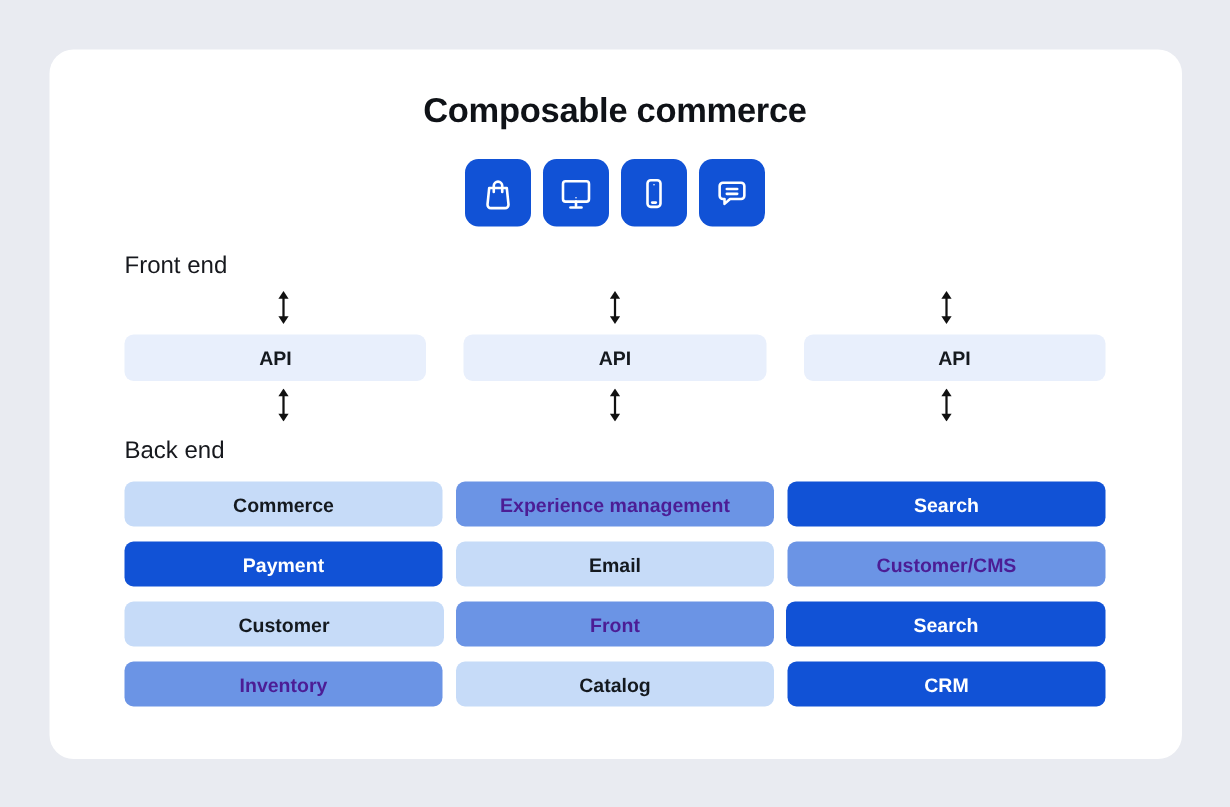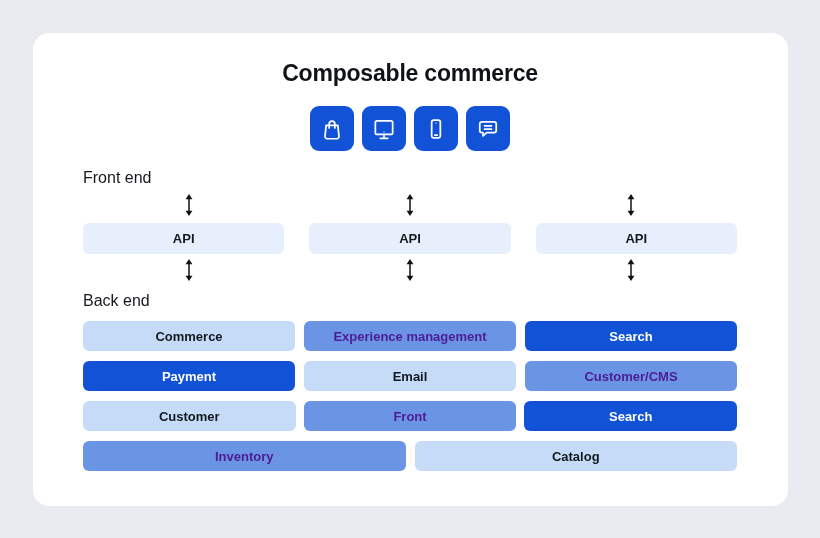--- a/index.html
+++ b/index.html
@@ -224,16 +224,19 @@
         </div>
     </div>
 
     <div class="grid-row r4">
       <div class="cell medium">
           <span>Inventory</span>
         </div>
       <div class="cell light">
           <span>Catalog</span>
         </div>
+      <div class="cell dark">
+          <span>CRM</span>
+        </div>
     </div>
 
   </div>
 </div>
 
 </body></html>

